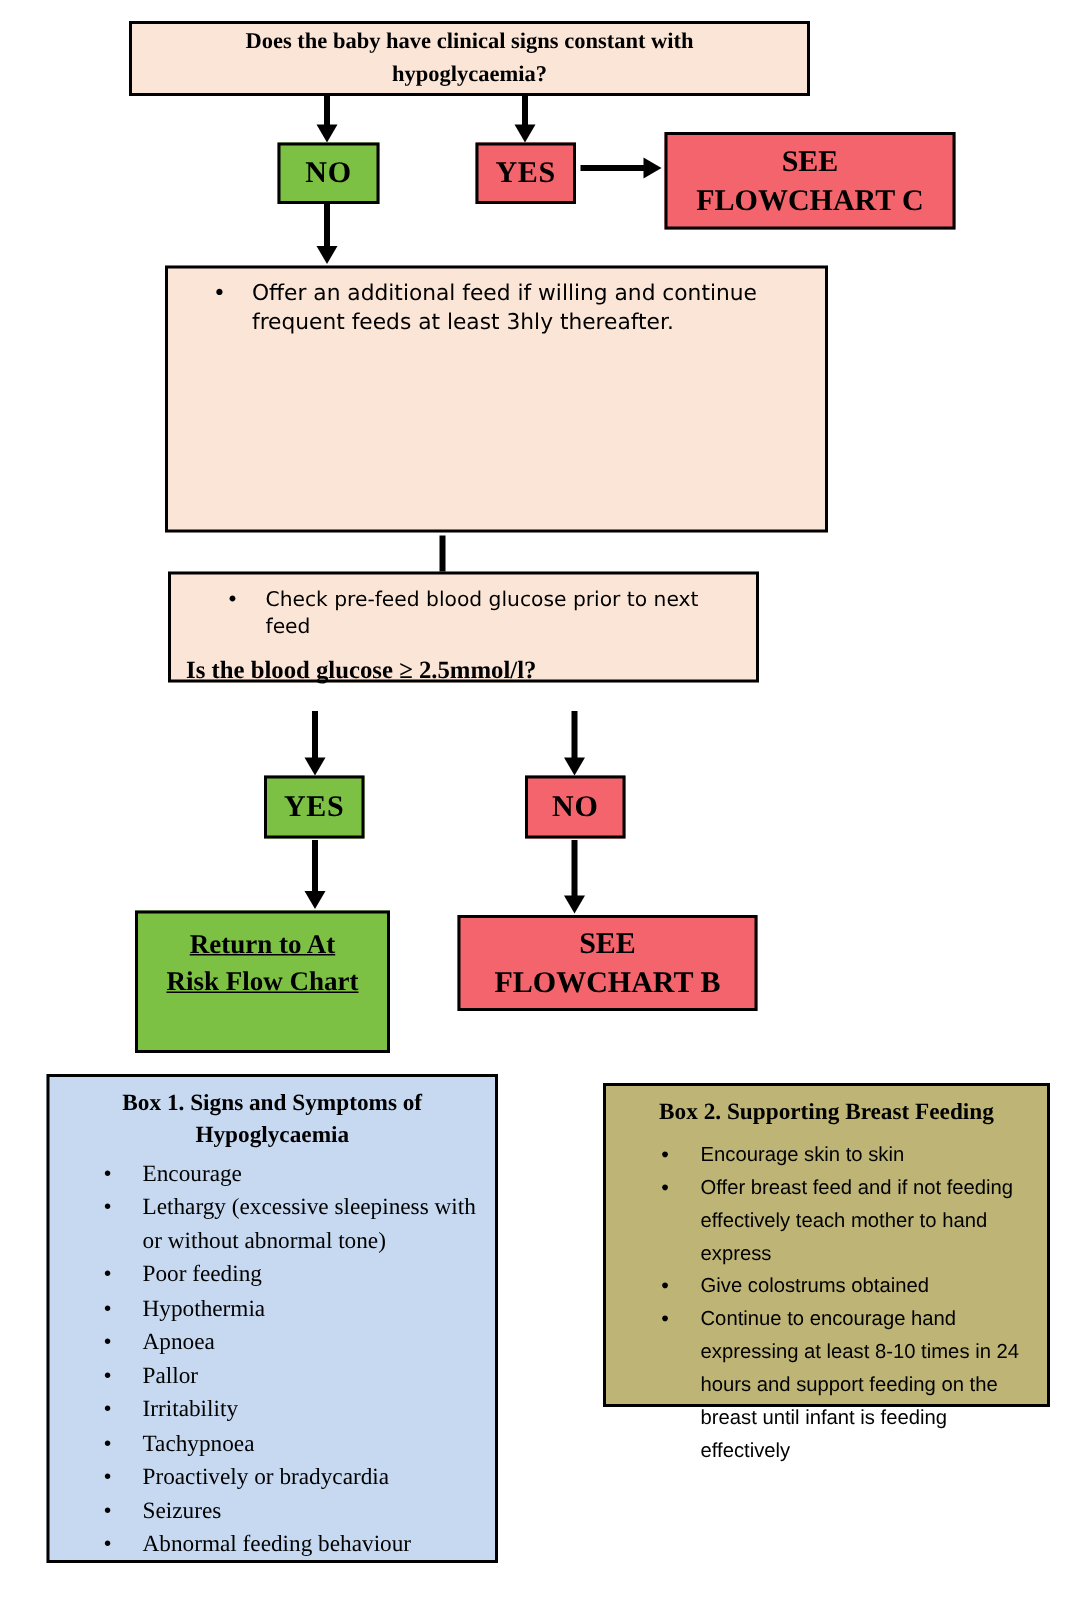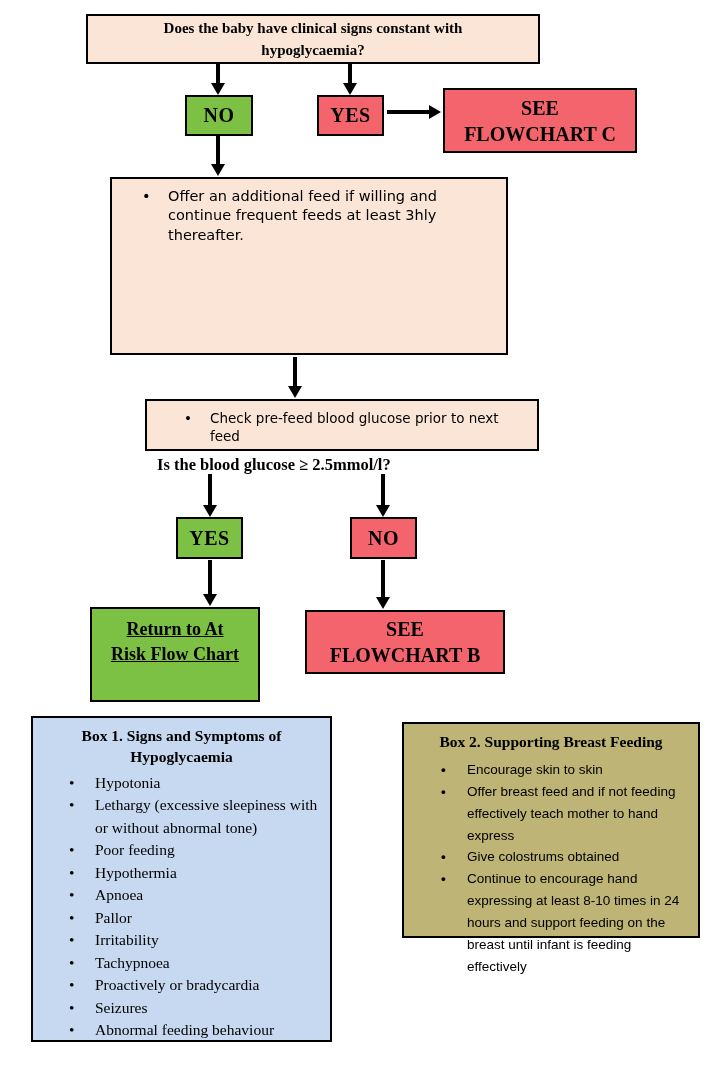--- a/index.html
+++ b/index.html
@@ -62,28 +62,28 @@
   <div class="arr-v" style="left:343px;top:64px;height:31px;"></div>
 
   <div class="fbox green lbl branch" style="left:185px;top:95px;width:68px;height:41px;">NO</div>
   <div class="fbox red lbl branch" style="left:317px;top:95px;width:67px;height:41px;">YES</div>
 
   <div class="arr-h" style="left:387px;top:105px;width:54px;"></div>
   <div class="fbox red lbl seebox" style="left:443px;top:88px;width:194px;height:65px;">SEE
 FLOWCHART C</div>
 
   <div class="arr-v" style="left:211px;top:136px;height:40px;"></div>
-  <div class="fbox peach action-box" style="left:110px;top:177px;width:398px;height:178px;">
+  <div class="fbox peach action-box" style="left:110px;top:177px;width:442px;height:178px;">
     <ul class="blt">
         <li>Offer an additional feed if willing and continue frequent feeds at least 3hly thereafter.</li>
       </ul>
   </div>
 
   <div class="arr-v" style="left:288px;top:357px;height:41px;"></div>
-  <div class="fbox peach check-box" style="left:112px;top:399px;width:394px;height:52px;margin-left:33px;">
+  <div class="fbox peach check-box" style="left:112px;top:381px;width:394px;height:74px;">
     <ul class="blt">
         <li>Check pre-feed blood glucose prior to next feed</li>
       </ul>
     <div class="check-q">Is the blood glucose ≥ 2.5mmol/l?</div>
   </div>
 
   <div class="arr-v" style="left:203px;top:474px;height:43px;"></div>
   <div class="arr-v" style="left:376px;top:474px;height:43px;"></div>
 
   <div class="fbox green lbl branch" style="left:176px;top:517px;width:67px;height:42px;">YES</div>
@@ -94,21 +94,21 @@
 
   <div class="fbox green lbl retbox" style="left:90px;top:607px;width:170px;height:95px;">Return to At
 Risk Flow Chart</div>
   <div class="fbox red lbl seebox" style="left:305px;top:610px;width:200px;height:64px;">SEE
 FLOWCHART B</div>
 
   <div class="fbox blue box1" style="left:31px;top:716px;width:301px;height:326px;">
     <div class="infobox-title">Box 1. Signs and Symptoms of
 Hypoglycaemia</div>
     <ul class="blt">
-        <li>Hypotonia</li>
+        <li>Encourage</li>
         <li>Lethargy (excessive sleepiness with or without abnormal tone)</li>
         <li>Poor feeding</li>
         <li>Hypothermia</li>
         <li>Apnoea</li>
         <li>Pallor</li>
         <li>Irritability</li>
         <li>Tachypnoea</li>
         <li>Proactively or bradycardia</li>
         <li>Seizures</li>
         <li>Abnormal feeding behaviour</li>

